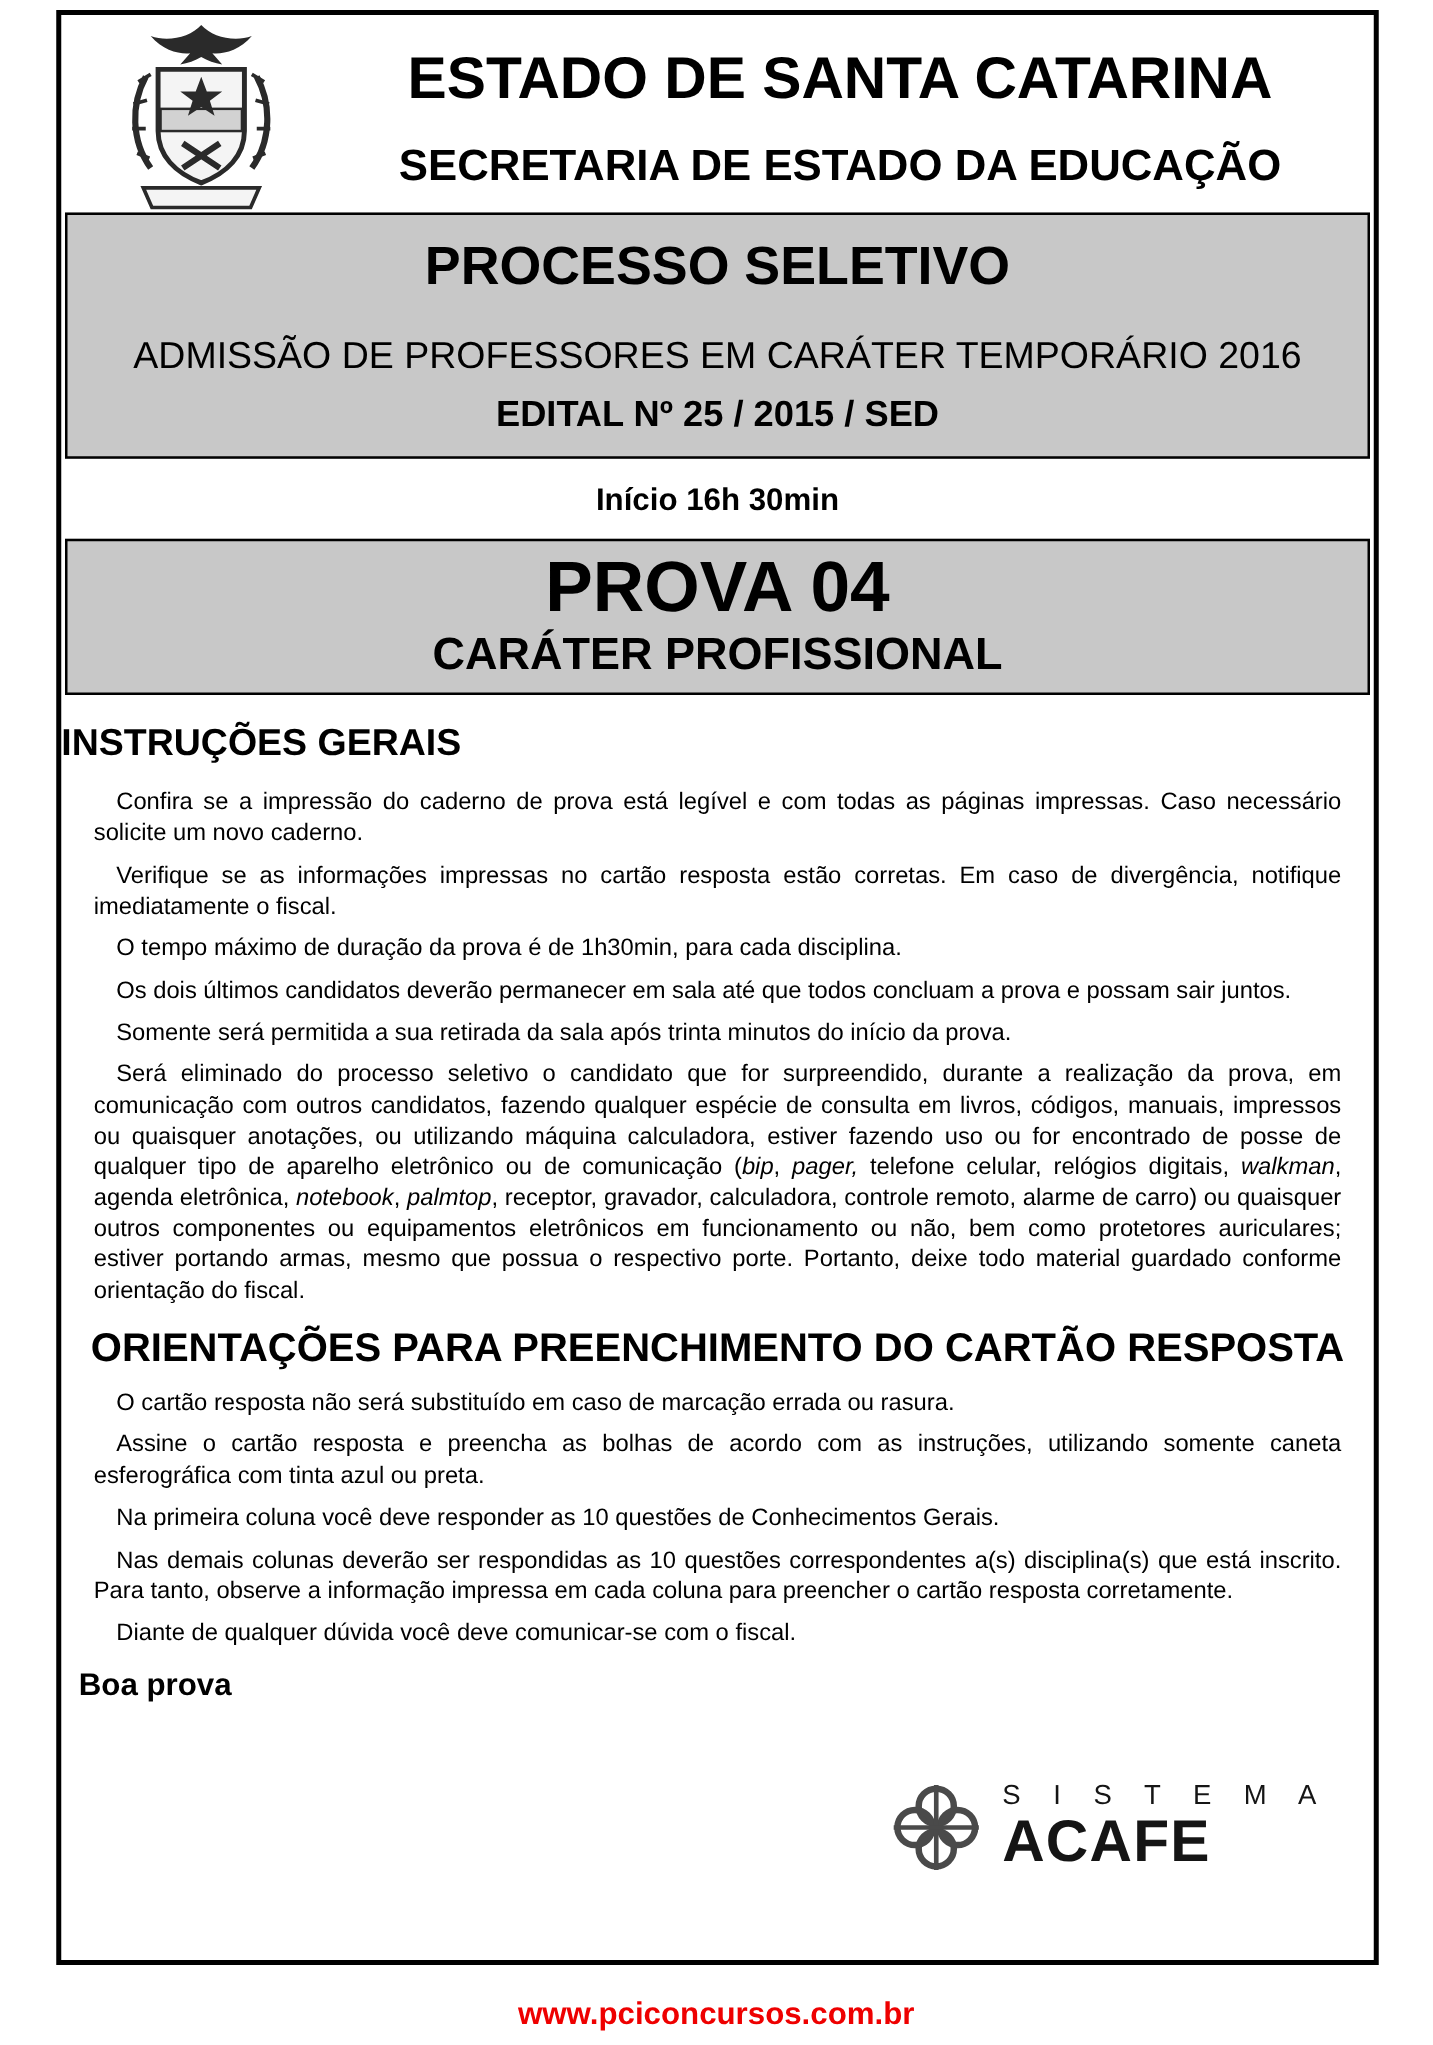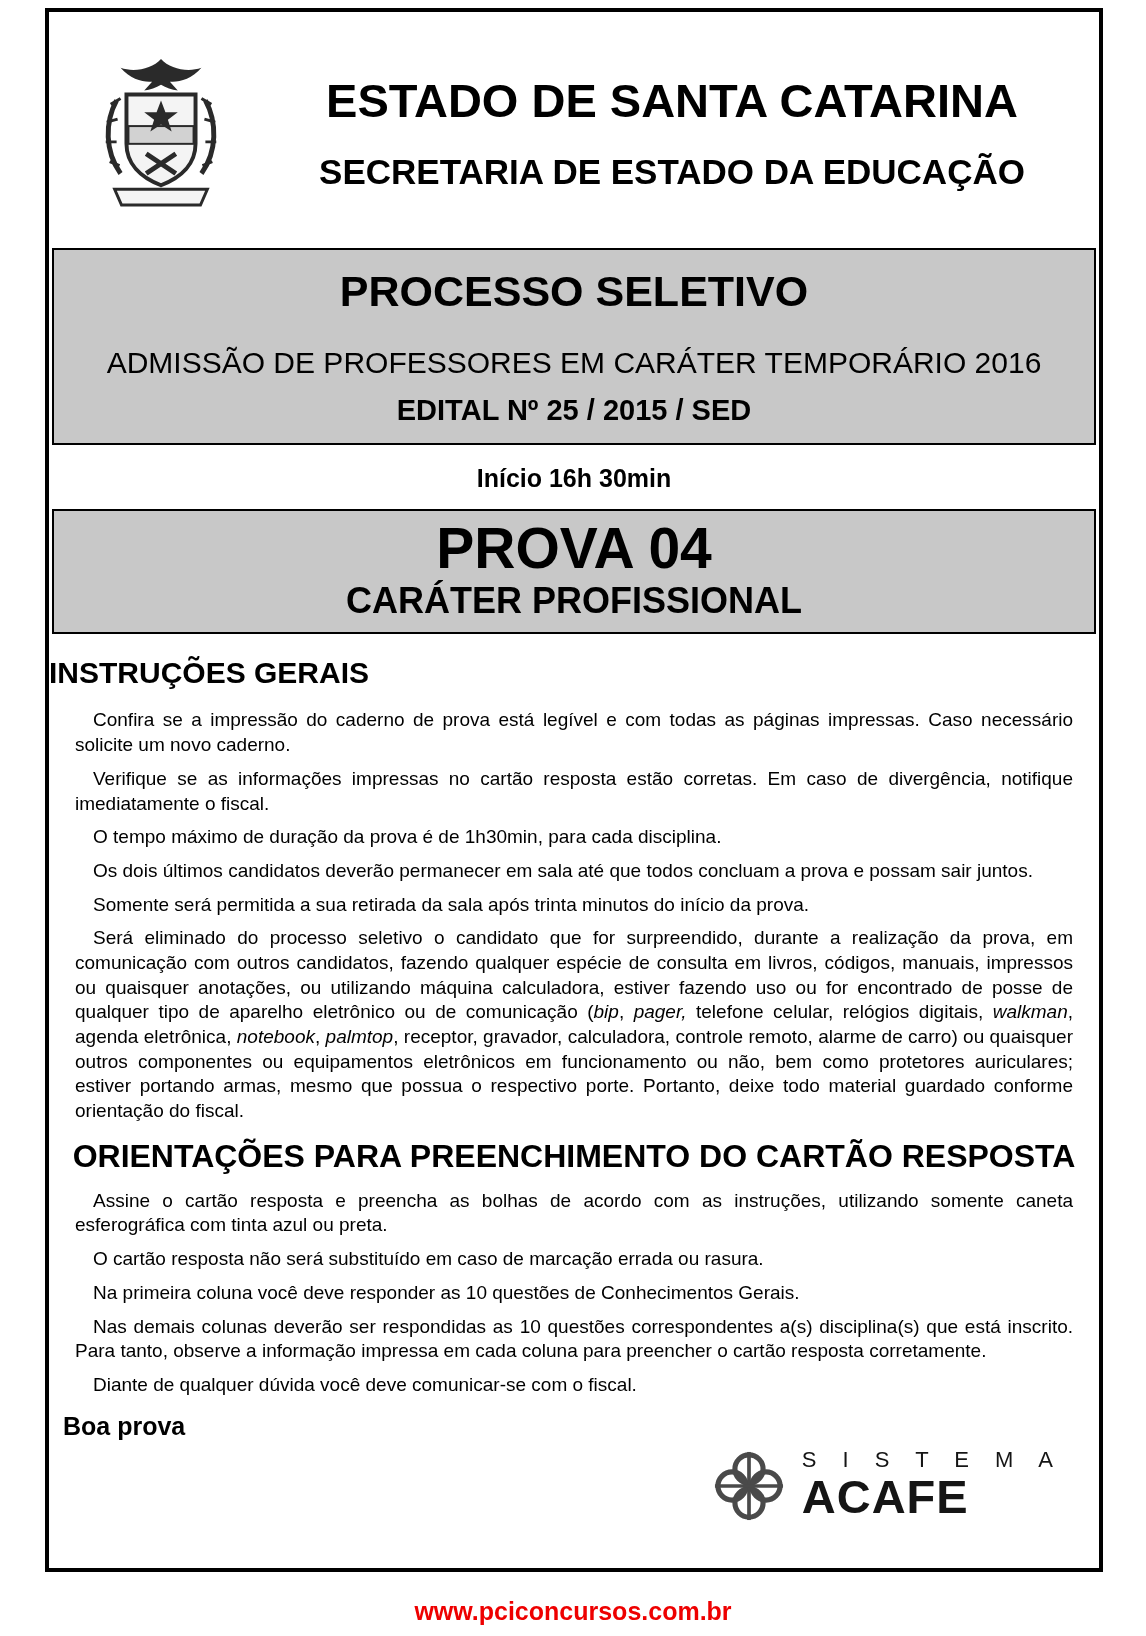--- a/index.html
+++ b/index.html
@@ -5,21 +5,21 @@
   * { margin:0; padding:0; box-sizing:border-box; }
   html,body { background:#ffffff; }
   .page {
     position:relative; width:1146px; height:1636px; background:#fff;
     font-family:"Liberation Sans","DejaVu Sans",sans-serif; color:#000; overflow:hidden;
   }
   .frame {
     position:absolute; left:45px; top:8px; width:1058px; height:1564px;
     border:4px solid #000; background:#fff;
   }
-  .header { display:flex; align-items:center; padding:16px 24px 12px 38px; height:236px;gap:44px; }
+  .header { display:flex; align-items:center; padding:16px 24px 12px 38px; height:158px;gap:44px; }
   .crest { width:148px; height:162px; flex:0 0 auto; }
   .header-titles { flex:1; text-align:center; padding-right:10px; }
   .h-title1 { font-size:47px; font-weight:bold; }
   .h-title2 { font-size:35px; font-weight:bold; margin-top:24px; }
 
   .graybox { margin:0 3px; border:2px solid #000; background:#c8c8c8; text-align:center; }
   .box-process { padding:16px 21px 16px; }
   .bp-line1 { font-size:43px; font-weight:bold; line-height:1.2; }
   .bp-line2 { font-size:30px; font-weight:normal; margin-top:28px; }
   .bp-line3 { font-size:29px; font-weight:bold; margin-top:14px; }
@@ -30,21 +30,21 @@
   .pv-line1 { font-size:57px; font-weight:bold; line-height:1.1; }
   .pv-line2 { font-size:36px; font-weight:bold; line-height:1.2; }
 
   .section-title { text-align:left; font-size:30px; font-weight:bold; margin:22px 0 18px; }
   .content { padding:0 26px; }
   .body-text { font-size:19px; line-height:1.3; text-align:justify; text-indent:18px; margin-bottom:9px; }
   .body-text em { }
   .orient-title { text-align:center; font-size:32px; font-weight:bold; margin:14px 0 14px; }
   .boa-prova { font-size:25px; font-weight:bold; margin:14px 0 0 14px; }
 
-  .acafe { position:absolute; right:36px; bottom:44px; display:flex; align-items:center; gap:16px; }
+  .acafe { position:absolute; right:36px; bottom:68px; display:flex; align-items:center; gap:16px; }
   .acafe-icon { width:74px; height:74px; }
   .acafe-text { text-align:left; }
   .acafe-sistema { font-size:22px; letter-spacing:10px; color:#151515; }
   .acafe-name { font-size:47px; font-weight:bold; letter-spacing:1px; color:#151515; margin-top:-4px; }
 
   .footer { position:absolute; left:0; bottom:10px; width:100%; text-align:center; }
   .footer a { color:#ee0000; font-size:25px; font-weight:bold; text-decoration:none; }
 
   .watermark {
     position:absolute; left:60px; top:1000px; font-size:88px; font-weight:bold;
@@ -102,22 +102,22 @@
       <p class="body-text">Verifique se as informações impressas no cartão resposta estão corretas. Em caso de divergência, notifique imediatamente o fiscal.</p>
       <p class="body-text">O tempo máximo de duração da prova é de 1h30min, para cada disciplina.</p>
       <p class="body-text">Os dois últimos candidatos deverão permanecer em sala até que todos concluam a prova e possam sair juntos.</p>
       <p class="body-text">Somente será permitida a sua retirada da sala após trinta minutos do início da prova.</p>
       <p class="body-text"><span>Será eliminado do processo seletivo o candidato que for surpreendido, durante a realização da prova, em comunicação com outros candidatos, fazendo qualquer espécie de consulta em livros, códigos, manuais, impressos ou quaisquer anotações, ou utilizando máquina calculadora, estiver fazendo uso ou for encontrado de posse de qualquer tipo de aparelho eletrônico ou de comunicação (</span><em>bip</em><span>, </span><em>pager,</em><span> telefone celular, relógios digitais, </span><em>walkman</em><span>, agenda eletrônica, </span><em>notebook</em><span>, </span><em>palmtop</em><span>, receptor, gravador, calculadora, controle remoto, alarme de carro) ou quaisquer outros componentes ou equipamentos eletrônicos em funcionamento ou não, bem como protetores auriculares; estiver portando armas, mesmo que possua o respectivo porte. Portanto, deixe todo material guardado conforme orientação do fiscal.</span></p>
     </div>
 
     <div class="orient-title">ORIENTAÇÕES PARA PREENCHIMENTO DO CARTÃO RESPOSTA</div>
 
     <div class="content">
+      <p class="body-text">O cartão resposta não será substituído em caso de marcação errada ou rasura.</p>
       <p class="body-text">Assine o cartão resposta e preencha as bolhas de acordo com as instruções, utilizando somente caneta esferográfica com tinta azul ou preta.</p>
-      <p class="body-text">O cartão resposta não será substituído em caso de marcação errada ou rasura.</p>
       <p class="body-text">Na primeira coluna você deve responder as 10 questões de Conhecimentos Gerais.</p>
       <p class="body-text">Nas demais colunas deverão ser respondidas as 10 questões correspondentes a(s) disciplina(s) que está inscrito. Para tanto, observe a informação impressa em cada coluna para preencher o cartão resposta corretamente.</p>
       <p class="body-text">Diante de qualquer dúvida você deve comunicar-se com o fiscal.</p>
     </div>
 
     <div class="boa-prova">Boa prova</div>
 
     <div class="acafe">
       <div class="acafe-icon">
         <svg viewBox="0 0 100 100" width="74" height="74">

